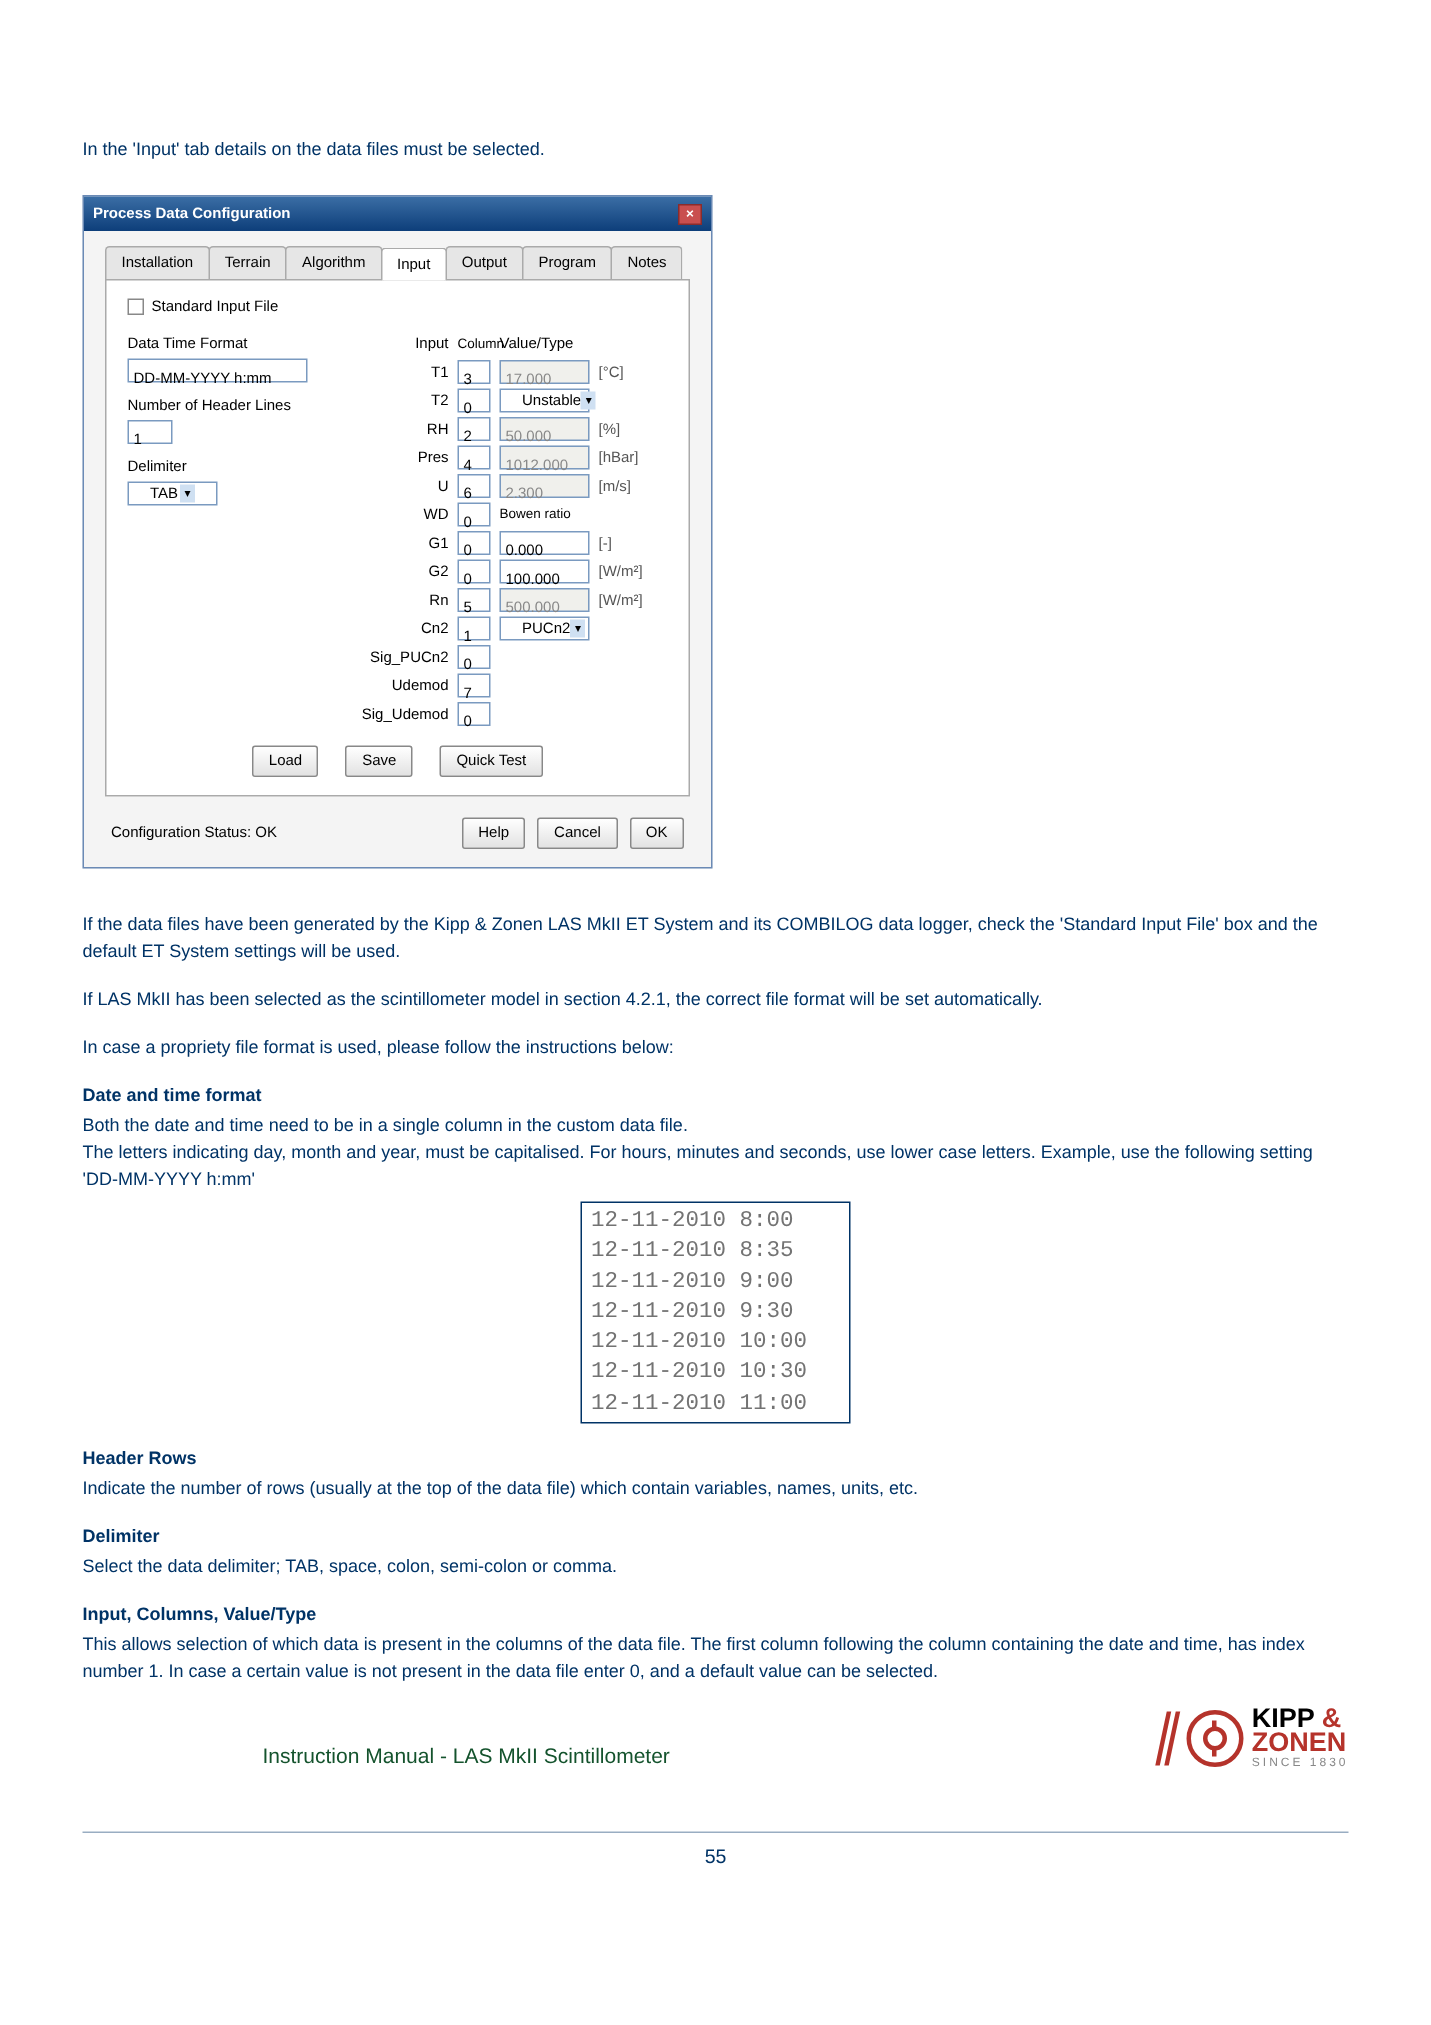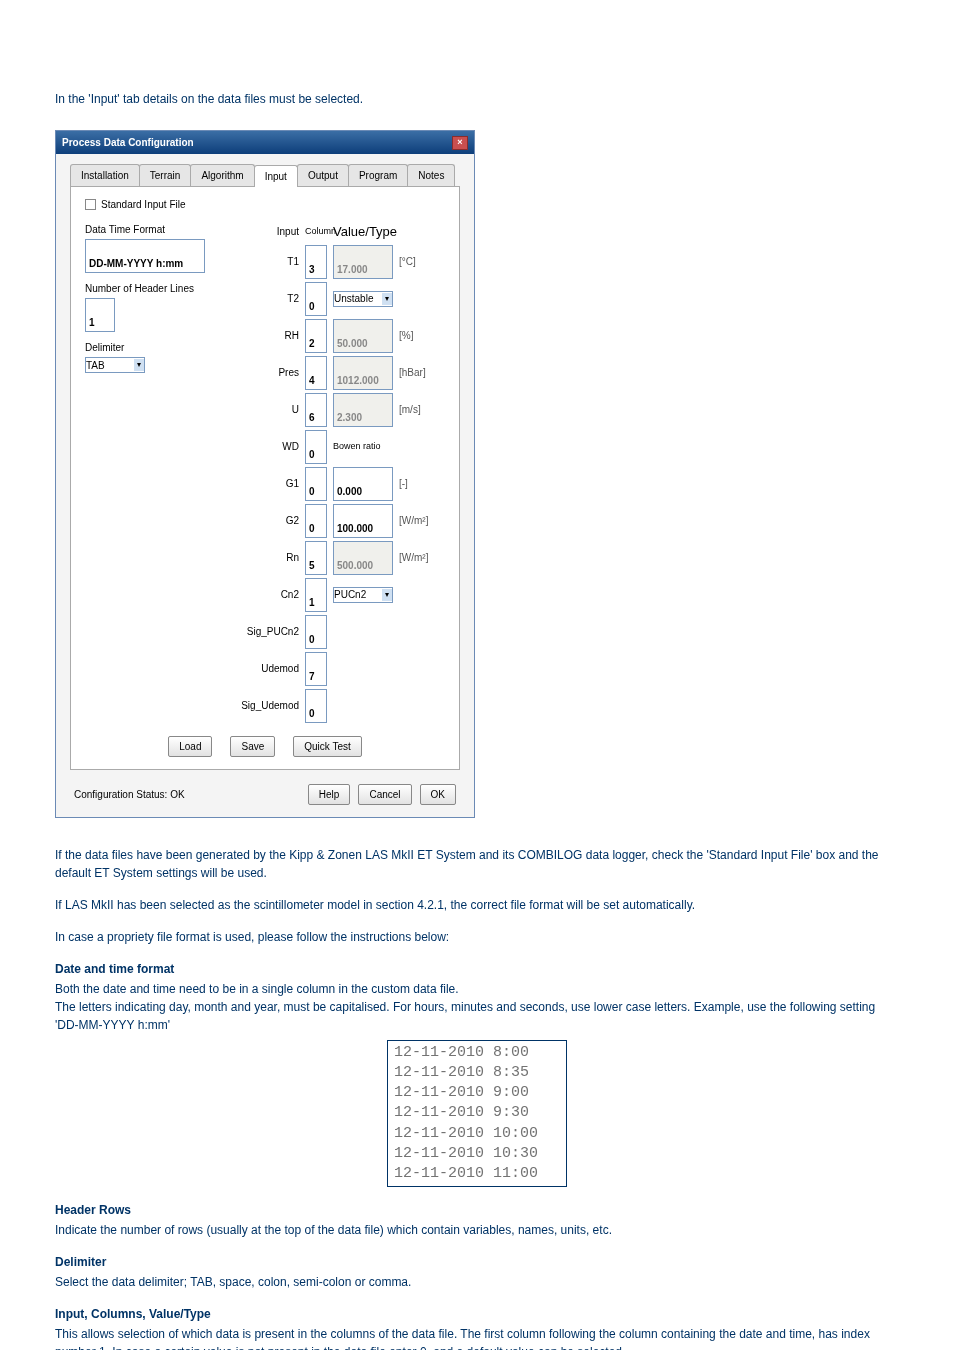--- a/index.html
+++ b/index.html
@@ -44,23 +44,23 @@
       margin-right: -1px;
     }
     .tab.active { background: #fff; position: relative; top: 1px; }
     .tab-panel { border: 1px solid #aaa; background: #fff; padding: 10px 14px 12px 14px; }
     .checkbox-row { display: flex; align-items: center; gap: 5px; margin-bottom: 10px; }
     .chk { width: 11px; height: 11px; border: 1px solid #888; background: #fff; }
     .input-grid { display: flex; gap: 22px; }
     .left-col { width: 140px; }
     .right-col { flex: 1; }
     .field-label { font-size: 10px; margin-bottom: 2px; }
-    .txtin { border: 1px solid #7a9ac0; background: #fff; padding: 16px 3px; font-size: 10px; height: 16px; font-weight: bold; }
+    .txtin { border: 1px solid #7a9ac0; background: #fff; padding: 5px 3px; font-size: 10px; height: 16px; }
     .txtin.dis { background: #f0f0ec; color: #888; }
-    .selin { border: 1px solid #7a9ac0; background: #fff; padding: 0 0; font-size: 10px; height: 16px; display: flex; align-items: center; justify-content: space-between; }
+    .selin { border: 1px solid #7a9ac0; background: #fff; padding: 0 14px; font-size: 10px; height: 16px; display: flex; align-items: center; justify-content: space-between; }
     .selin .arrow { background: #cfe0f2; padding: 0 3px; font-size: 8px; }
     .row { display: flex; align-items: center; margin-bottom: 3px; gap: 6px; }
     .row .lbl { width: 60px; text-align: right; font-size: 10px; }
     .row .col-in { width: 22px; }
     .row .val-in { width: 60px; }
     .row .unit { width: 46px; font-size: 10px; color: #555; }
     .btn {
       border: 1px solid #888; background: linear-gradient(#fff,#e2e2e2);
       padding: 2px 10px; font-size: 10px; border-radius: 2px;
     }
@@ -126,21 +126,21 @@
             <div class="field-label">Delimiter</div>
             <div class="selin" style="width:60px;">
               <span>TAB</span>
               <span class="arrow">▾</span>
             </div>
           </div>
           <div class="right-col">
             <div class="row">
               <span class="lbl" style="font-weight:normal;">Input</span>
               <span style="width:22px;font-size:9px;">Column</span>
-              <span style="font-size:13px;">Value/Type</span>
+              <span style="font-size:10px;">Value/Type</span>
             </div>
             <div class="row">
                 <span class="lbl">T1</span>
                 <span class="txtin col-in">3</span>
                 <span class="txtin dis val-in">17.000</span>
                 <span class="unit">[°C]</span>
               </div>
             <div class="row">
                 <span class="lbl">T2</span>
                 <span class="txtin col-in">0</span>

